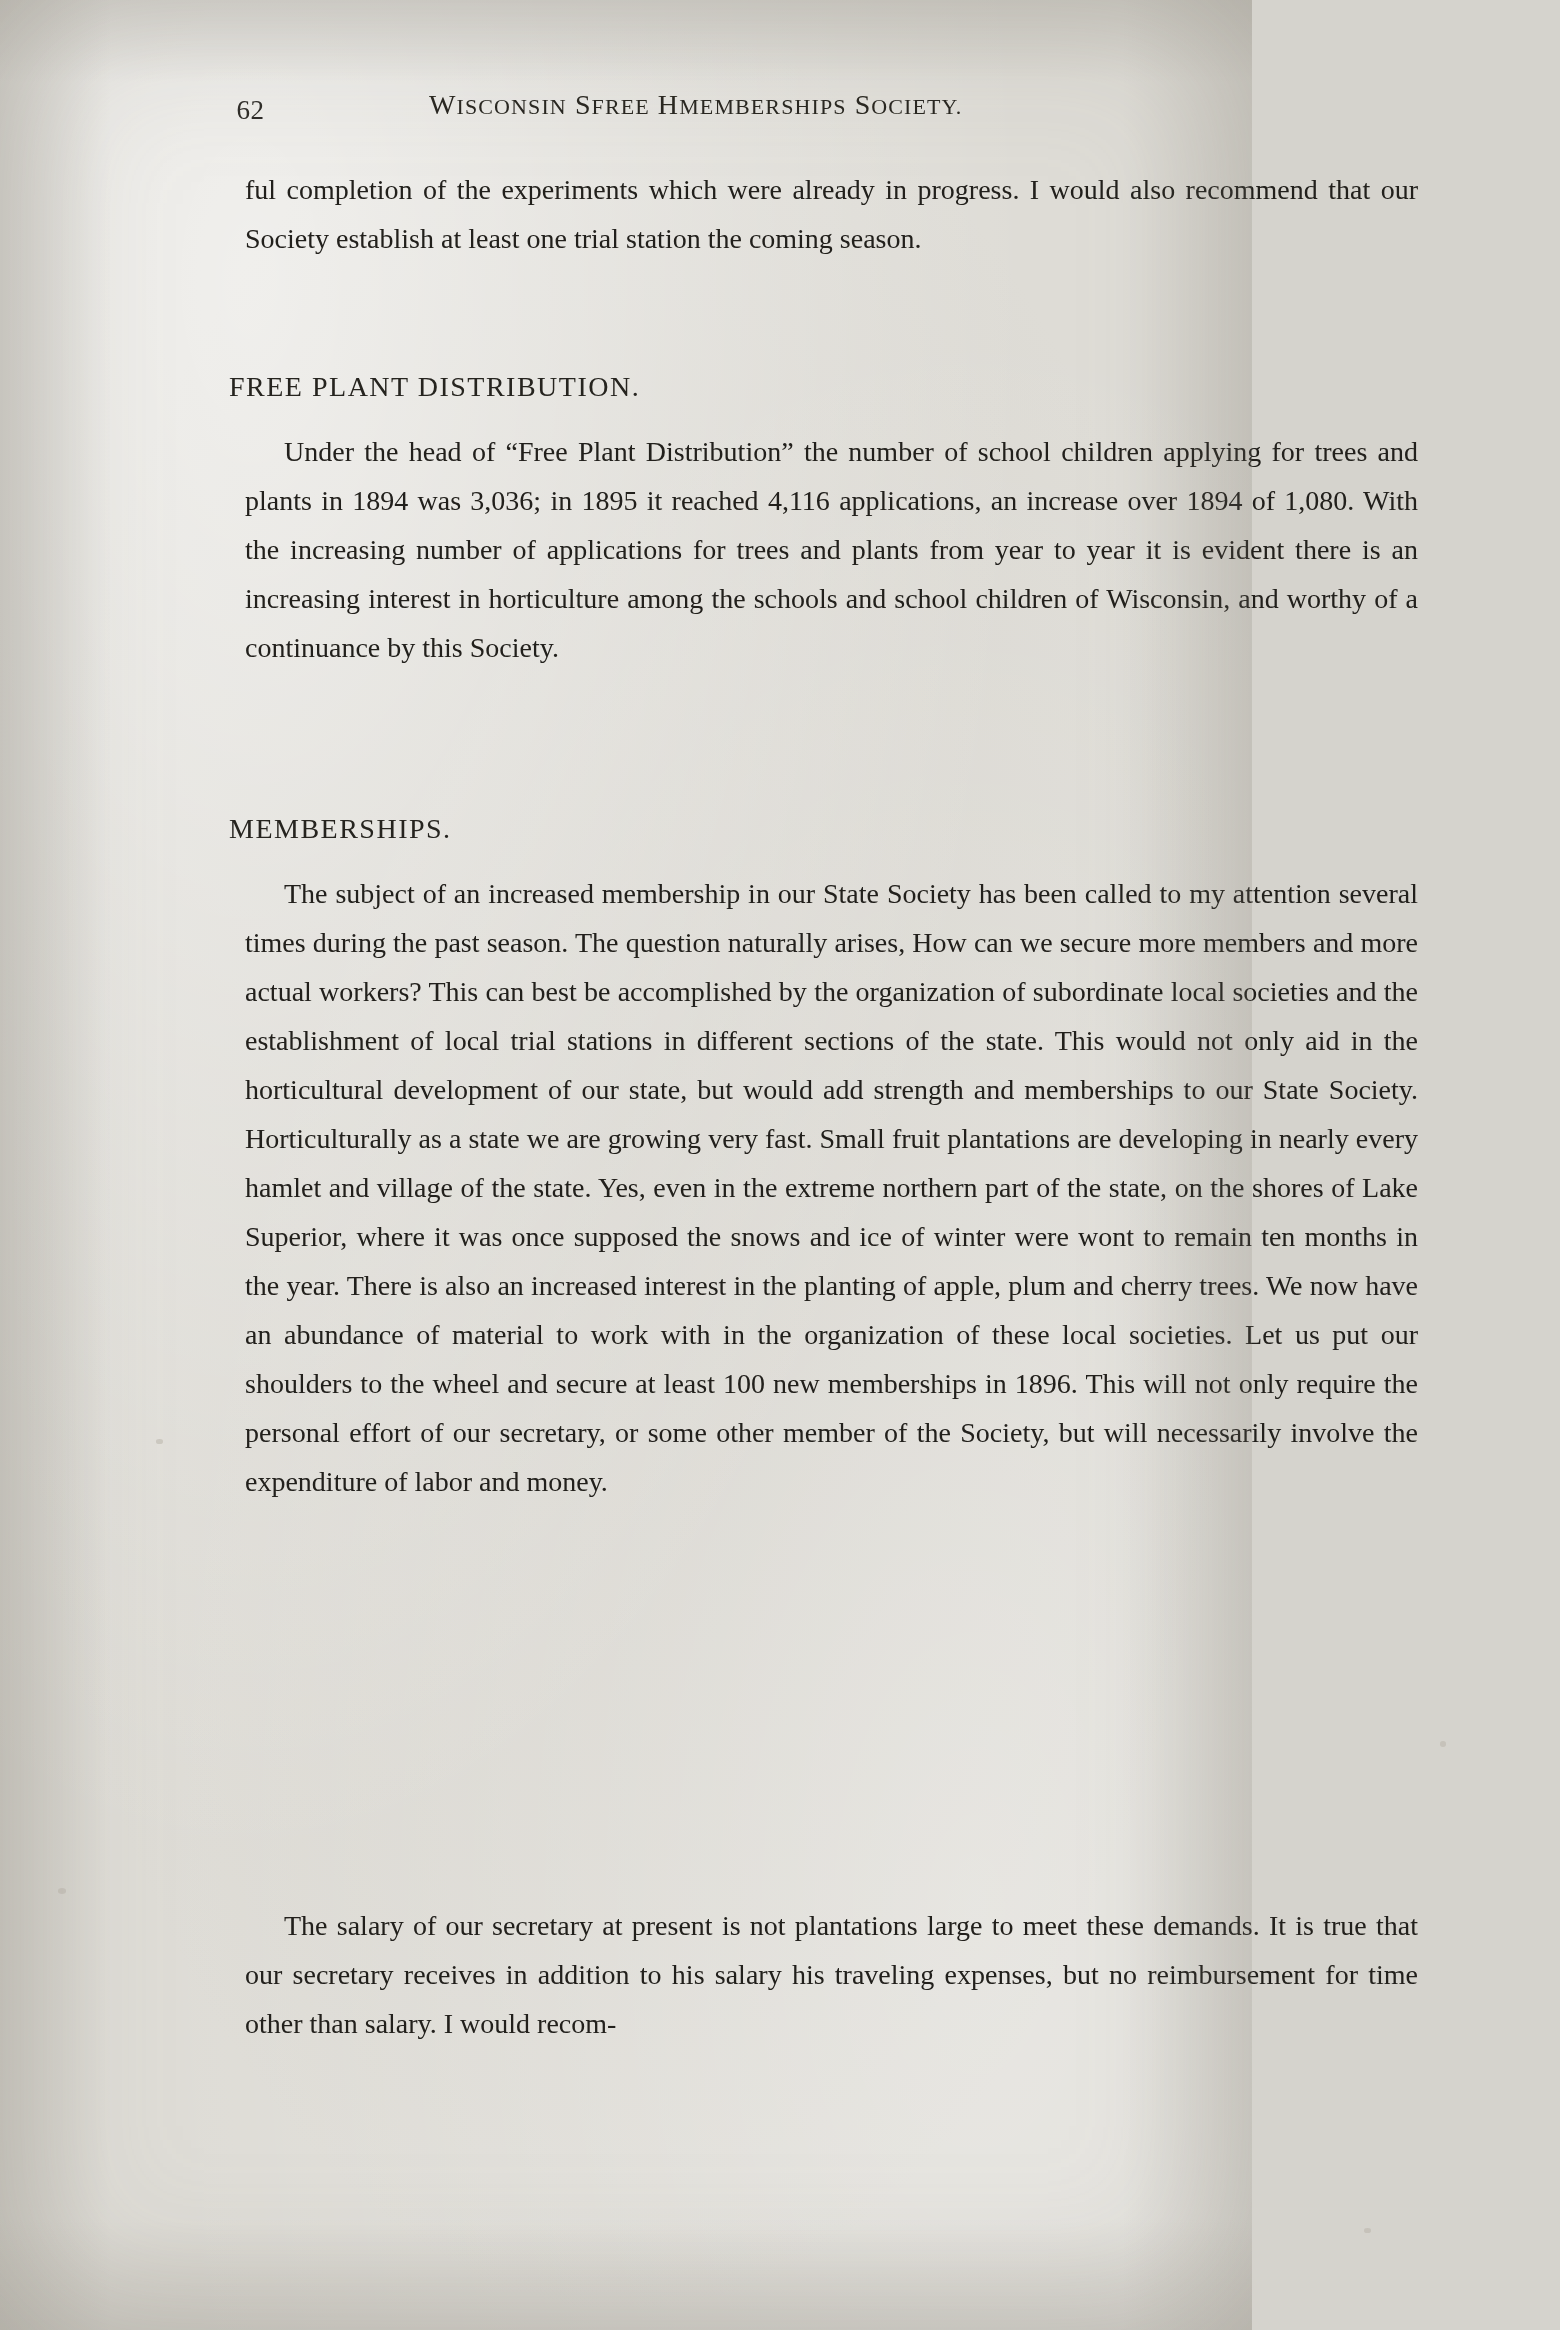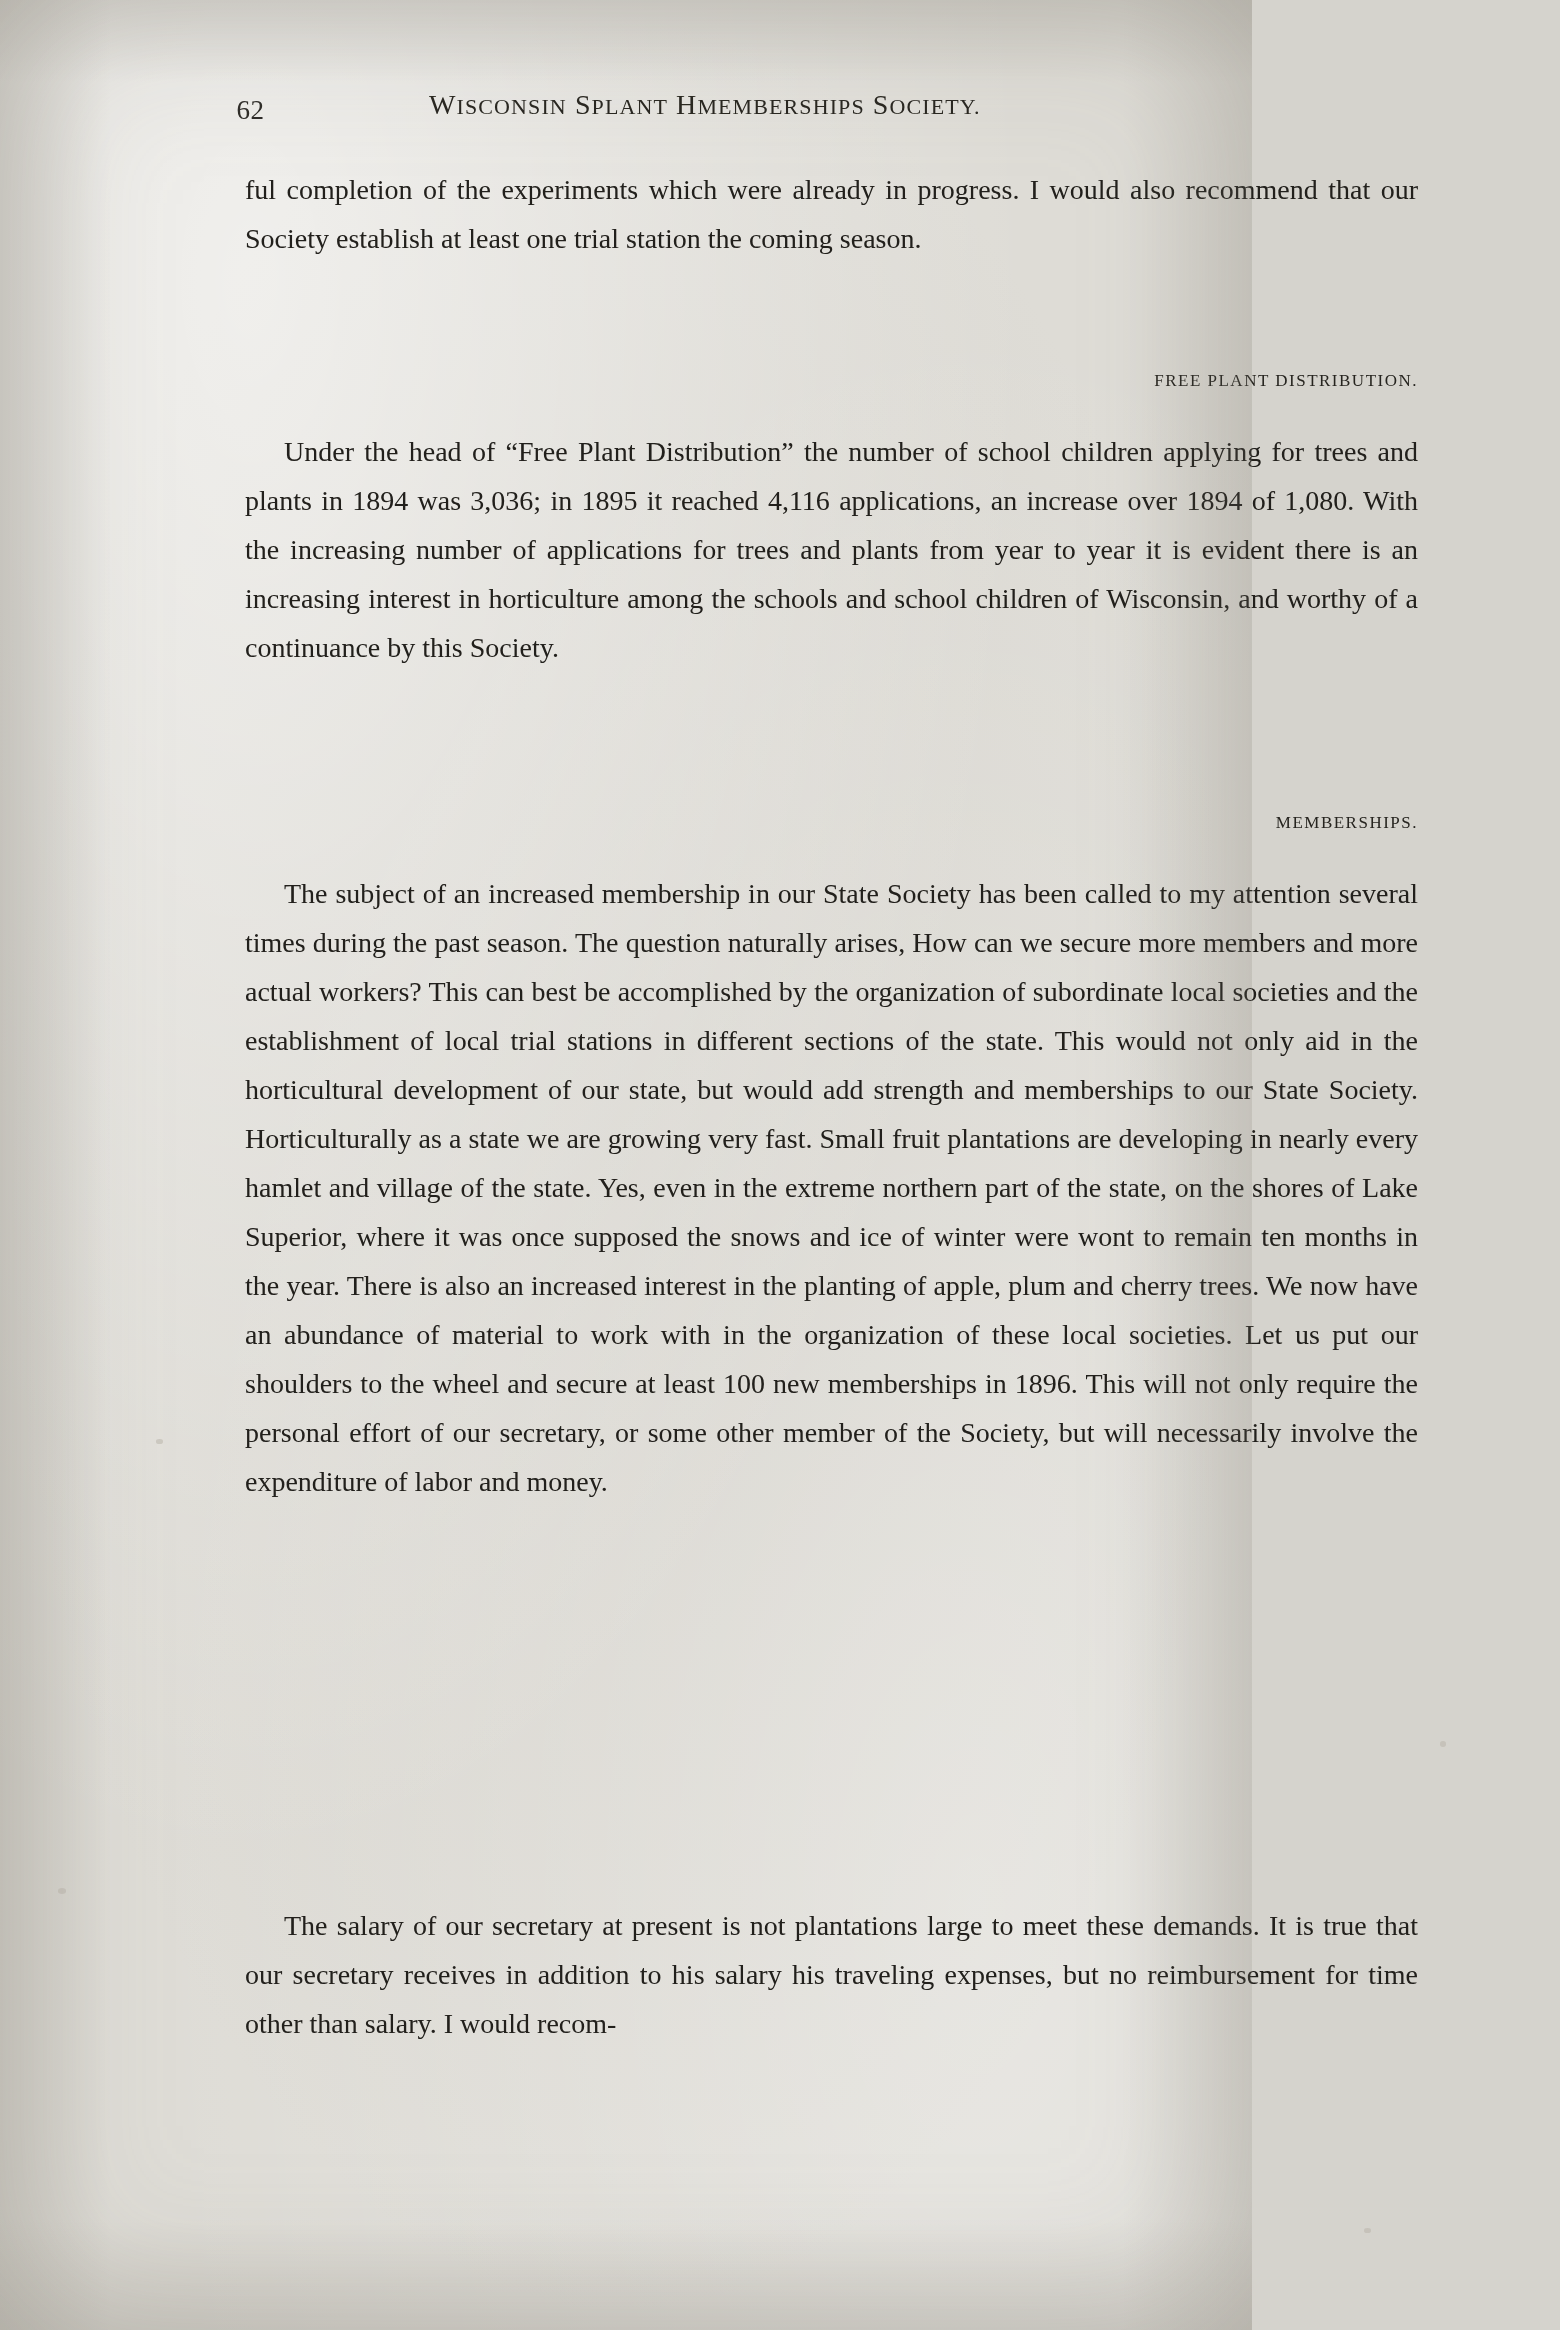--- a/index.html
+++ b/index.html
@@ -73,24 +73,24 @@
     text-justify: inter-word;
   }
   .body-block p {
     margin: 0;
   }
   .indent {
     text-indent: 39px;
   }
   .section-head {
     position: absolute;
-    left: 16px;
+    left: 0;
     width: 1173px;
-    text-align: right;
-    font-size: 17px;
+    text-align: left;
+    font-size: 28px;
     letter-spacing: 1.5px;
     color: #26241f;
   }
   
   #para-1 { top: 165px; }
   #head-free-plant { top: 371px; }
   #para-2 { top: 427px; }
   #head-memberships { top: 813px; }
   #para-3 { top: 869px; }
   #para-4 { top: 1901px; }
@@ -138,21 +138,21 @@
 
   <div class="speck" style="left:156px; top:1439px; width:6.5px; height:4.6px;"></div>
   <div class="speck" style="left:58px; top:1888px; width:8.3px; height:5.6px;"></div>
   <div class="speck" style="left:1440px; top:1741px; width:5.6px; height:5.6px;"></div>
   <div class="speck" style="left:1364px; top:2228px; width:6.5px; height:4.6px;"></div>
 
   <div class="content">
 
     <div class="header-row">
       <div class="folio">62</div>
-      <div class="running-head">W<span class="sc">ISCONSIN</span> S<span class="sc">PLANT</span> H<span class="sc">MEMBERSHIPS</span> S<span class="sc">OCIETY.</span></div>
+      <div class="running-head">W<span class="sc">ISCONSIN</span> S<span class="sc">FREE</span> H<span class="sc">MEMBERSHIPS</span> S<span class="sc">OCIETY.</span></div>
     </div>
 
     <div class="body-block" id="para-1">
       <p>ful completion of the experiments which were already in progress.  I would also recommend that our Society establish at least one trial station the coming season.</p>
     </div>
 
     <div class="section-head" id="head-free-plant">FREE PLANT DISTRIBUTION.</div>
 
     <div class="body-block" id="para-2">
       <p class="indent">Under the head of “Free Plant Distribution” the number of school children applying for trees and plants in 1894 was 3,036; in 1895 it reached 4,116 applications, an increase over 1894 of 1,080.  With the increasing number of applications for trees and plants from year to year it is evident there is an increasing interest in horticulture among the schools and school children of Wisconsin, and worthy of a continuance by this Society.</p>

